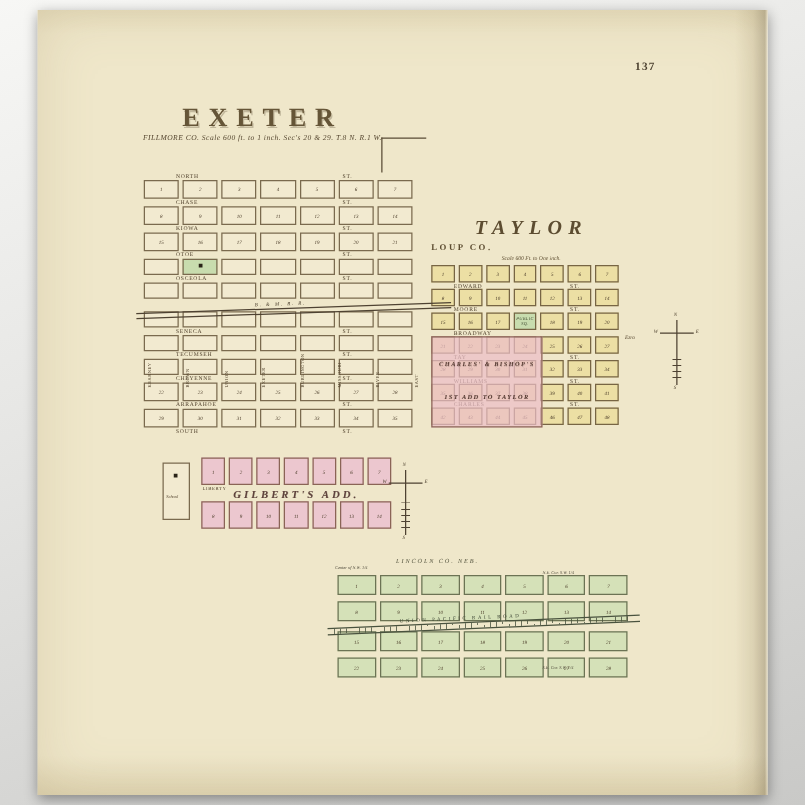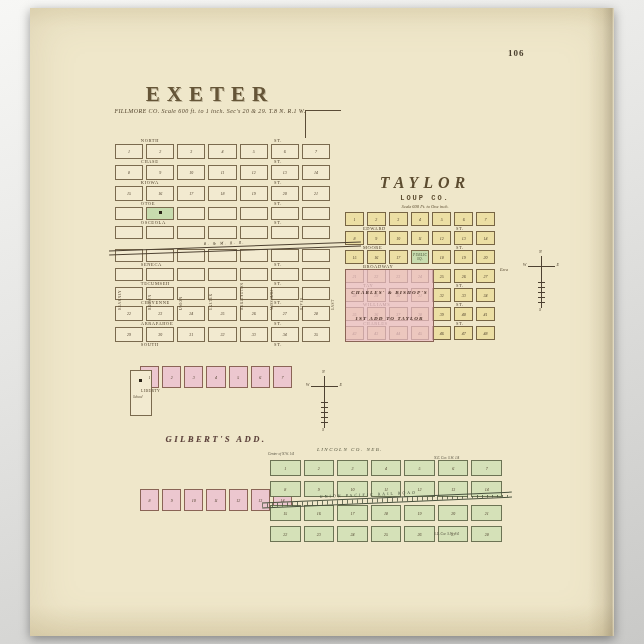--- a/index.html
+++ b/index.html
@@ -17,22 +17,22 @@
     background:linear-gradient(90deg,rgba(0,0,0,0),rgba(110,90,50,.10) 55%,rgba(60,45,20,.22) 92%,rgba(255,255,255,.22) 100%);}
   .pagenum{position:absolute;left:478px;top:40px;font-size:9px;letter-spacing:1px;font-weight:700;color:#4a3f2e;}
 
   
   .map-title{position:absolute;text-align:center;font-weight:700;}
   .exeter-title{left:60px;top:74px;width:240px;font-size:21px;letter-spacing:7px;color:#655537;
     text-shadow:1px 1px 0 rgba(60,45,20,.25);}
   .exeter-sub{position:absolute;left:40px;top:100px;width:280px;text-align:center;
     font-size:6px;font-style:italic;letter-spacing:.4px;color:#55462f;}
   .taylor-title{left:315px;top:166px;width:160px;font-size:16px;font-style:italic;letter-spacing:5px;color:#5c4c30;}
-  .taylor-sub1{position:absolute;left:315px;top:186px;width:160px;text-align:center;
-    font-size:7px;font-weight:700;letter-spacing:2px;color:#5c4c30;font-family:Liberation Mono, monospace;}
+  .taylor-sub1{position:absolute;left:315px;top:186px;width:160px;text-align:left;
+    font-size:7px;font-weight:700;letter-spacing:2px;color:#5c4c30;}
   .taylor-sub2{position:absolute;left:315px;top:196px;width:160px;text-align:center;
     font-size:4.5px;font-style:italic;color:#5c4c30;}
   .burnham-title{left:230px;top:428px;width:180px;font-size:9.5px;letter-spacing:3px;color:#4a4a36;}
   .burnham-sub{position:absolute;left:230px;top:439px;width:180px;text-align:center;
     font-size:5px;font-style:italic;letter-spacing:1.5px;color:#55553f;}
 
   
   .plat{position:absolute;display:flex;flex-direction:column;}
   .row{display:flex;gap:3px;position:relative;}
   .row.street{height:6px;font-size:4.5px;letter-spacing:.6px;color:#50412c;}
@@ -50,21 +50,21 @@
   #exeter-plat .blocks.lot{height:13px;}
   #exeter-plat .cell{background:#f2ead0;}
   #exeter-plat .cell.green{background:#c8dcae;}
 
   .lot .cell,.pink .cell,.ylot .cell,.glot .cell{
     background-image:
       linear-gradient(to bottom,transparent calc(50% - .3px),rgba(100,85,55,.45) calc(50% - .3px),rgba(100,85,55,.45) calc(50% + .3px),transparent calc(50% + .3px)),
       repeating-linear-gradient(90deg,rgba(100,85,55,.38) 0 .5px,transparent .5px 4.5px);
   }
 
-  #exeter-addition{left:110px;top:358px;width:152px;gap:44px;}
+  #exeter-addition{left:131px;top:358px;width:152px;}
   #exeter-addition .blocks.pink{height:22px;}
   #exeter-addition .cell{background:#ecc7cf;border-color:#8a6456;}
   .row.add-label{height:13px;align-items:center;justify-content:center;
     font-size:8.5px;font-weight:700;font-style:italic;letter-spacing:2.5px;color:#5f423c;
     text-shadow:.4px .4px 0 rgba(0,0,0,.22);}
   .liberty{position:absolute;left:1px;top:23px;font-size:3.8px;letter-spacing:.5px;color:#50412c;z-index:3;}
 
   .school-block{position:absolute;left:100px;top:362px;width:20px;height:44px;border:.6px solid #7a6a4e;background:#f2ead0;}
   .school-block .bsq{left:40%;top:18%;}
   .slbl{position:absolute;left:2px;top:24px;font-size:3.5px;font-style:italic;color:#50412c;}
@@ -123,21 +123,21 @@
   .note-tl{left:238px;top:444px;}
   .note-tr{left:404px;top:448px;}
   .note-br{left:404px;top:524px;}
 </style>
 </head>
 <body>
 
 <div class="poster">
   <div class="roll"></div>
 
-  <div class="pagenum">106</div>
+  <div class="pagenum">137</div>
 
   <div class="map-title exeter-title">EXETER</div>
   <div class="exeter-sub">FILLMORE CO. Scale 600 ft. to 1 inch. Sec's 20 &amp; 29. T.8 N. R.1 W.</div>
 
   <div id="exeter-plat" class="plat">
     <div class="bnd-v"></div>
     <div class="bnd-h"></div>
     <div class="rr exeter-rr">
       <span class="rlbl">B. &amp; M. R. R.</span>
       <div class="rlines"></div>

